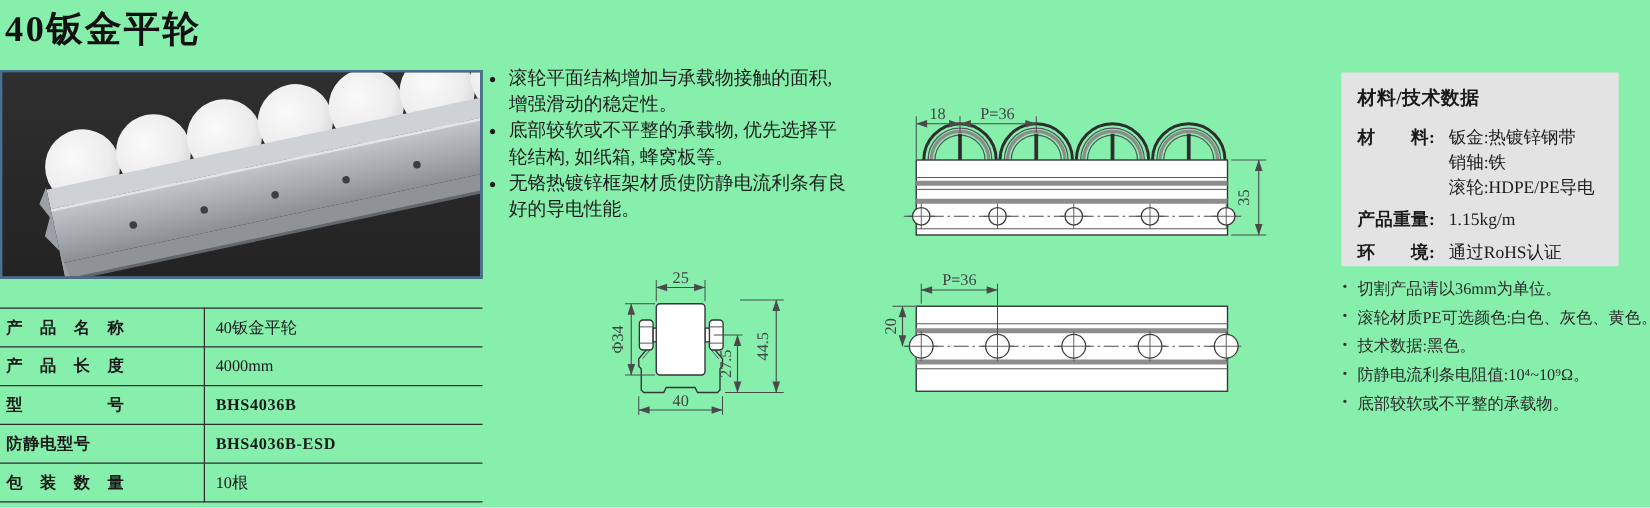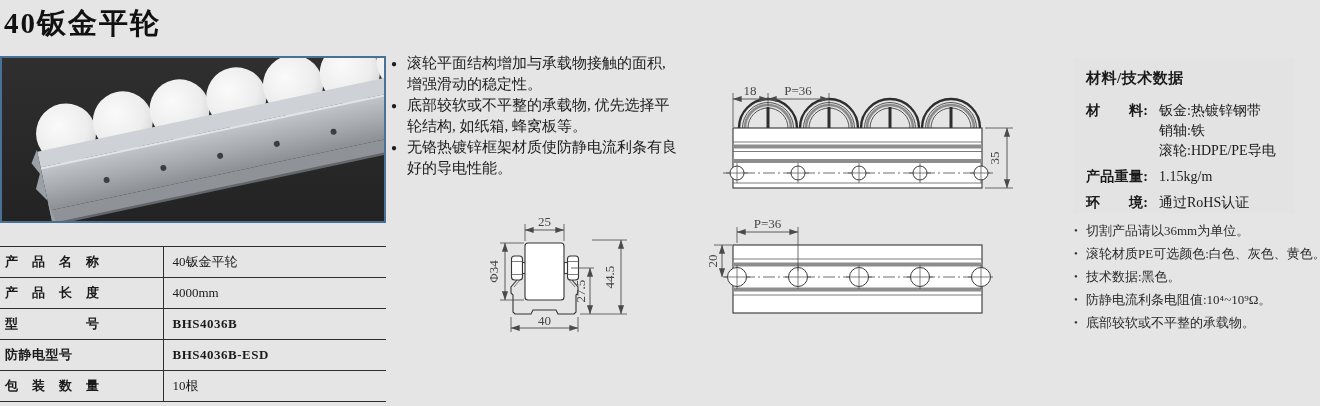--- a/index.html
+++ b/index.html
@@ -1,18 +1,18 @@
 <!DOCTYPE html>
 <html><head>
 <meta charset="utf-8">
 <style>
   * { margin:0; padding:0; box-sizing:border-box; }
   html,body { background:#fff; }
   .page {
-    position:relative; width:1320px; height:406px; background:#e5e5e5; overflow:hidden;
+    position:relative; width:1320px; height:406px; background:#86efac; overflow:hidden;
     font-family:"Liberation Serif","DejaVu Serif",serif; color:#1a1a1a;
   }
   
   .title { position:absolute; left:4px; top:4px; font-size:29px; font-weight:bold; letter-spacing:2px; color:#111; }
   
   .photo { position:absolute; left:0; top:56px; width:386px; height:167px; border:2px solid #4a7096; background:#282828; }
   
   .spec { position:absolute; left:0; top:246px; width:386px; border-collapse:collapse; font-size:13px; }
   .spec td { height:31px; border-top:1.6px solid #2e2e2e; border-bottom:1.6px solid #2e2e2e; vertical-align:middle; }
   .spec td.lbl { width:163px; font-weight:bold; padding-left:5px; border-right:1.6px solid #2e2e2e; letter-spacing:.5px; }

